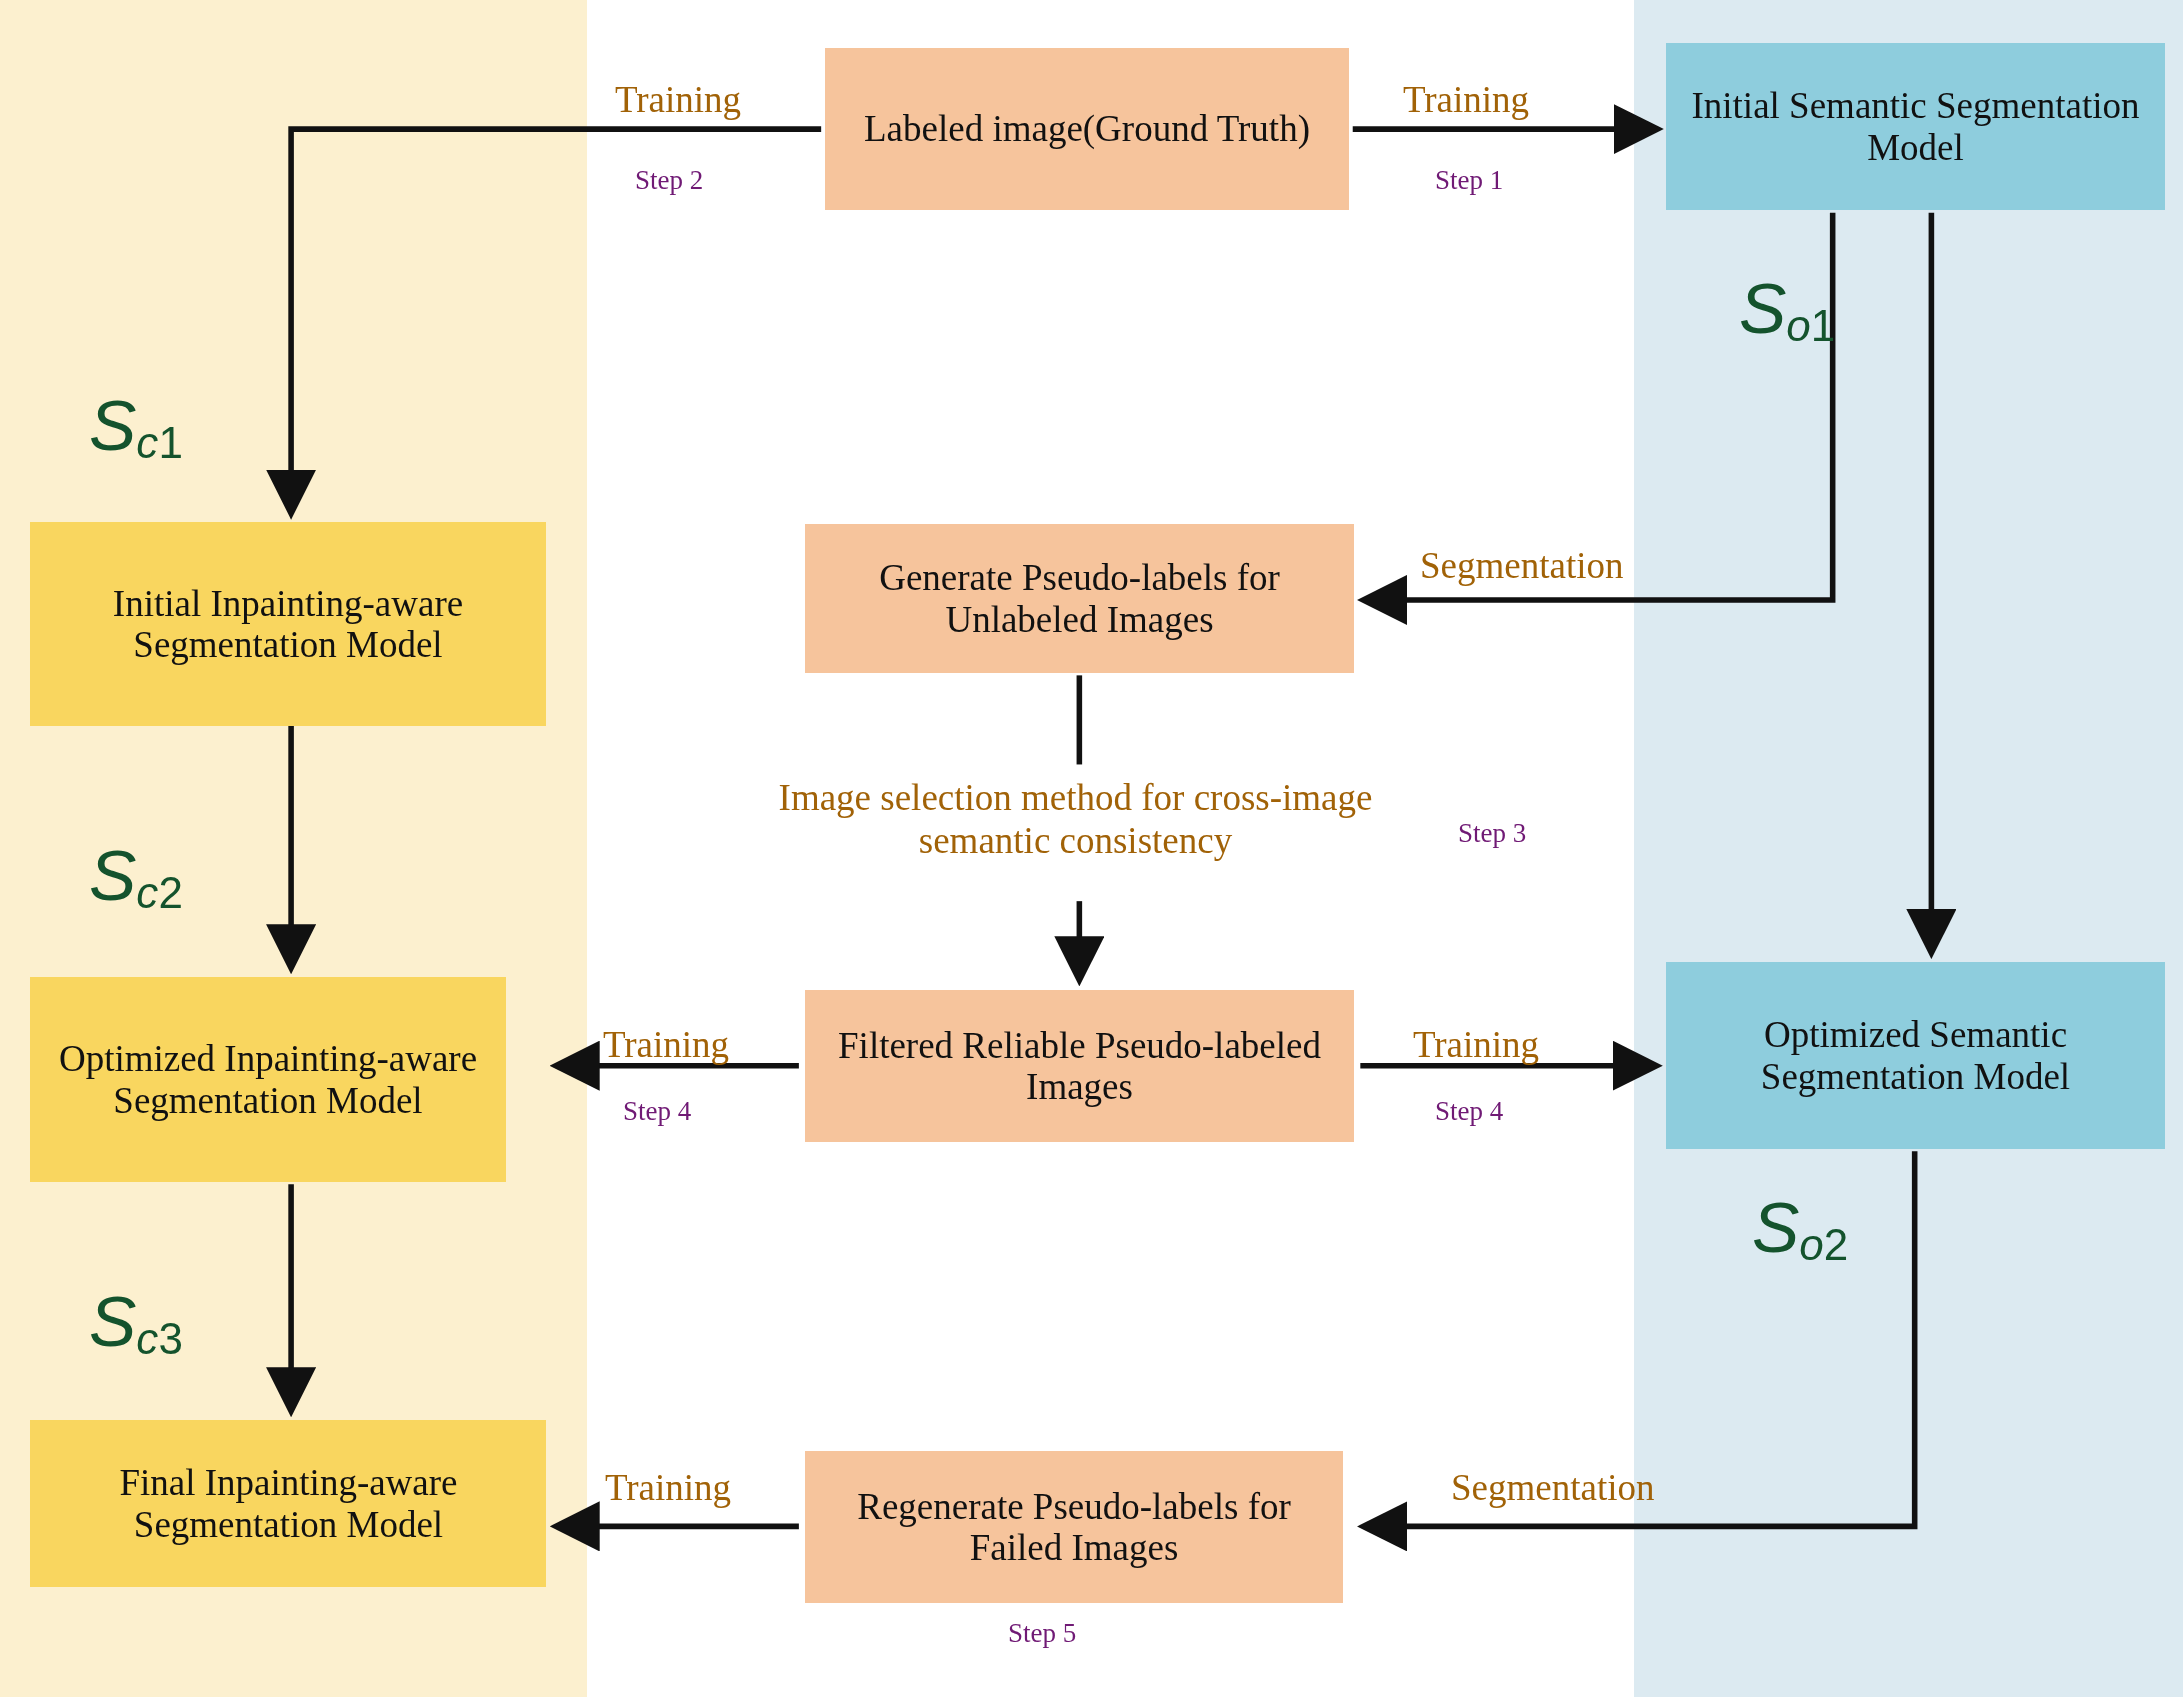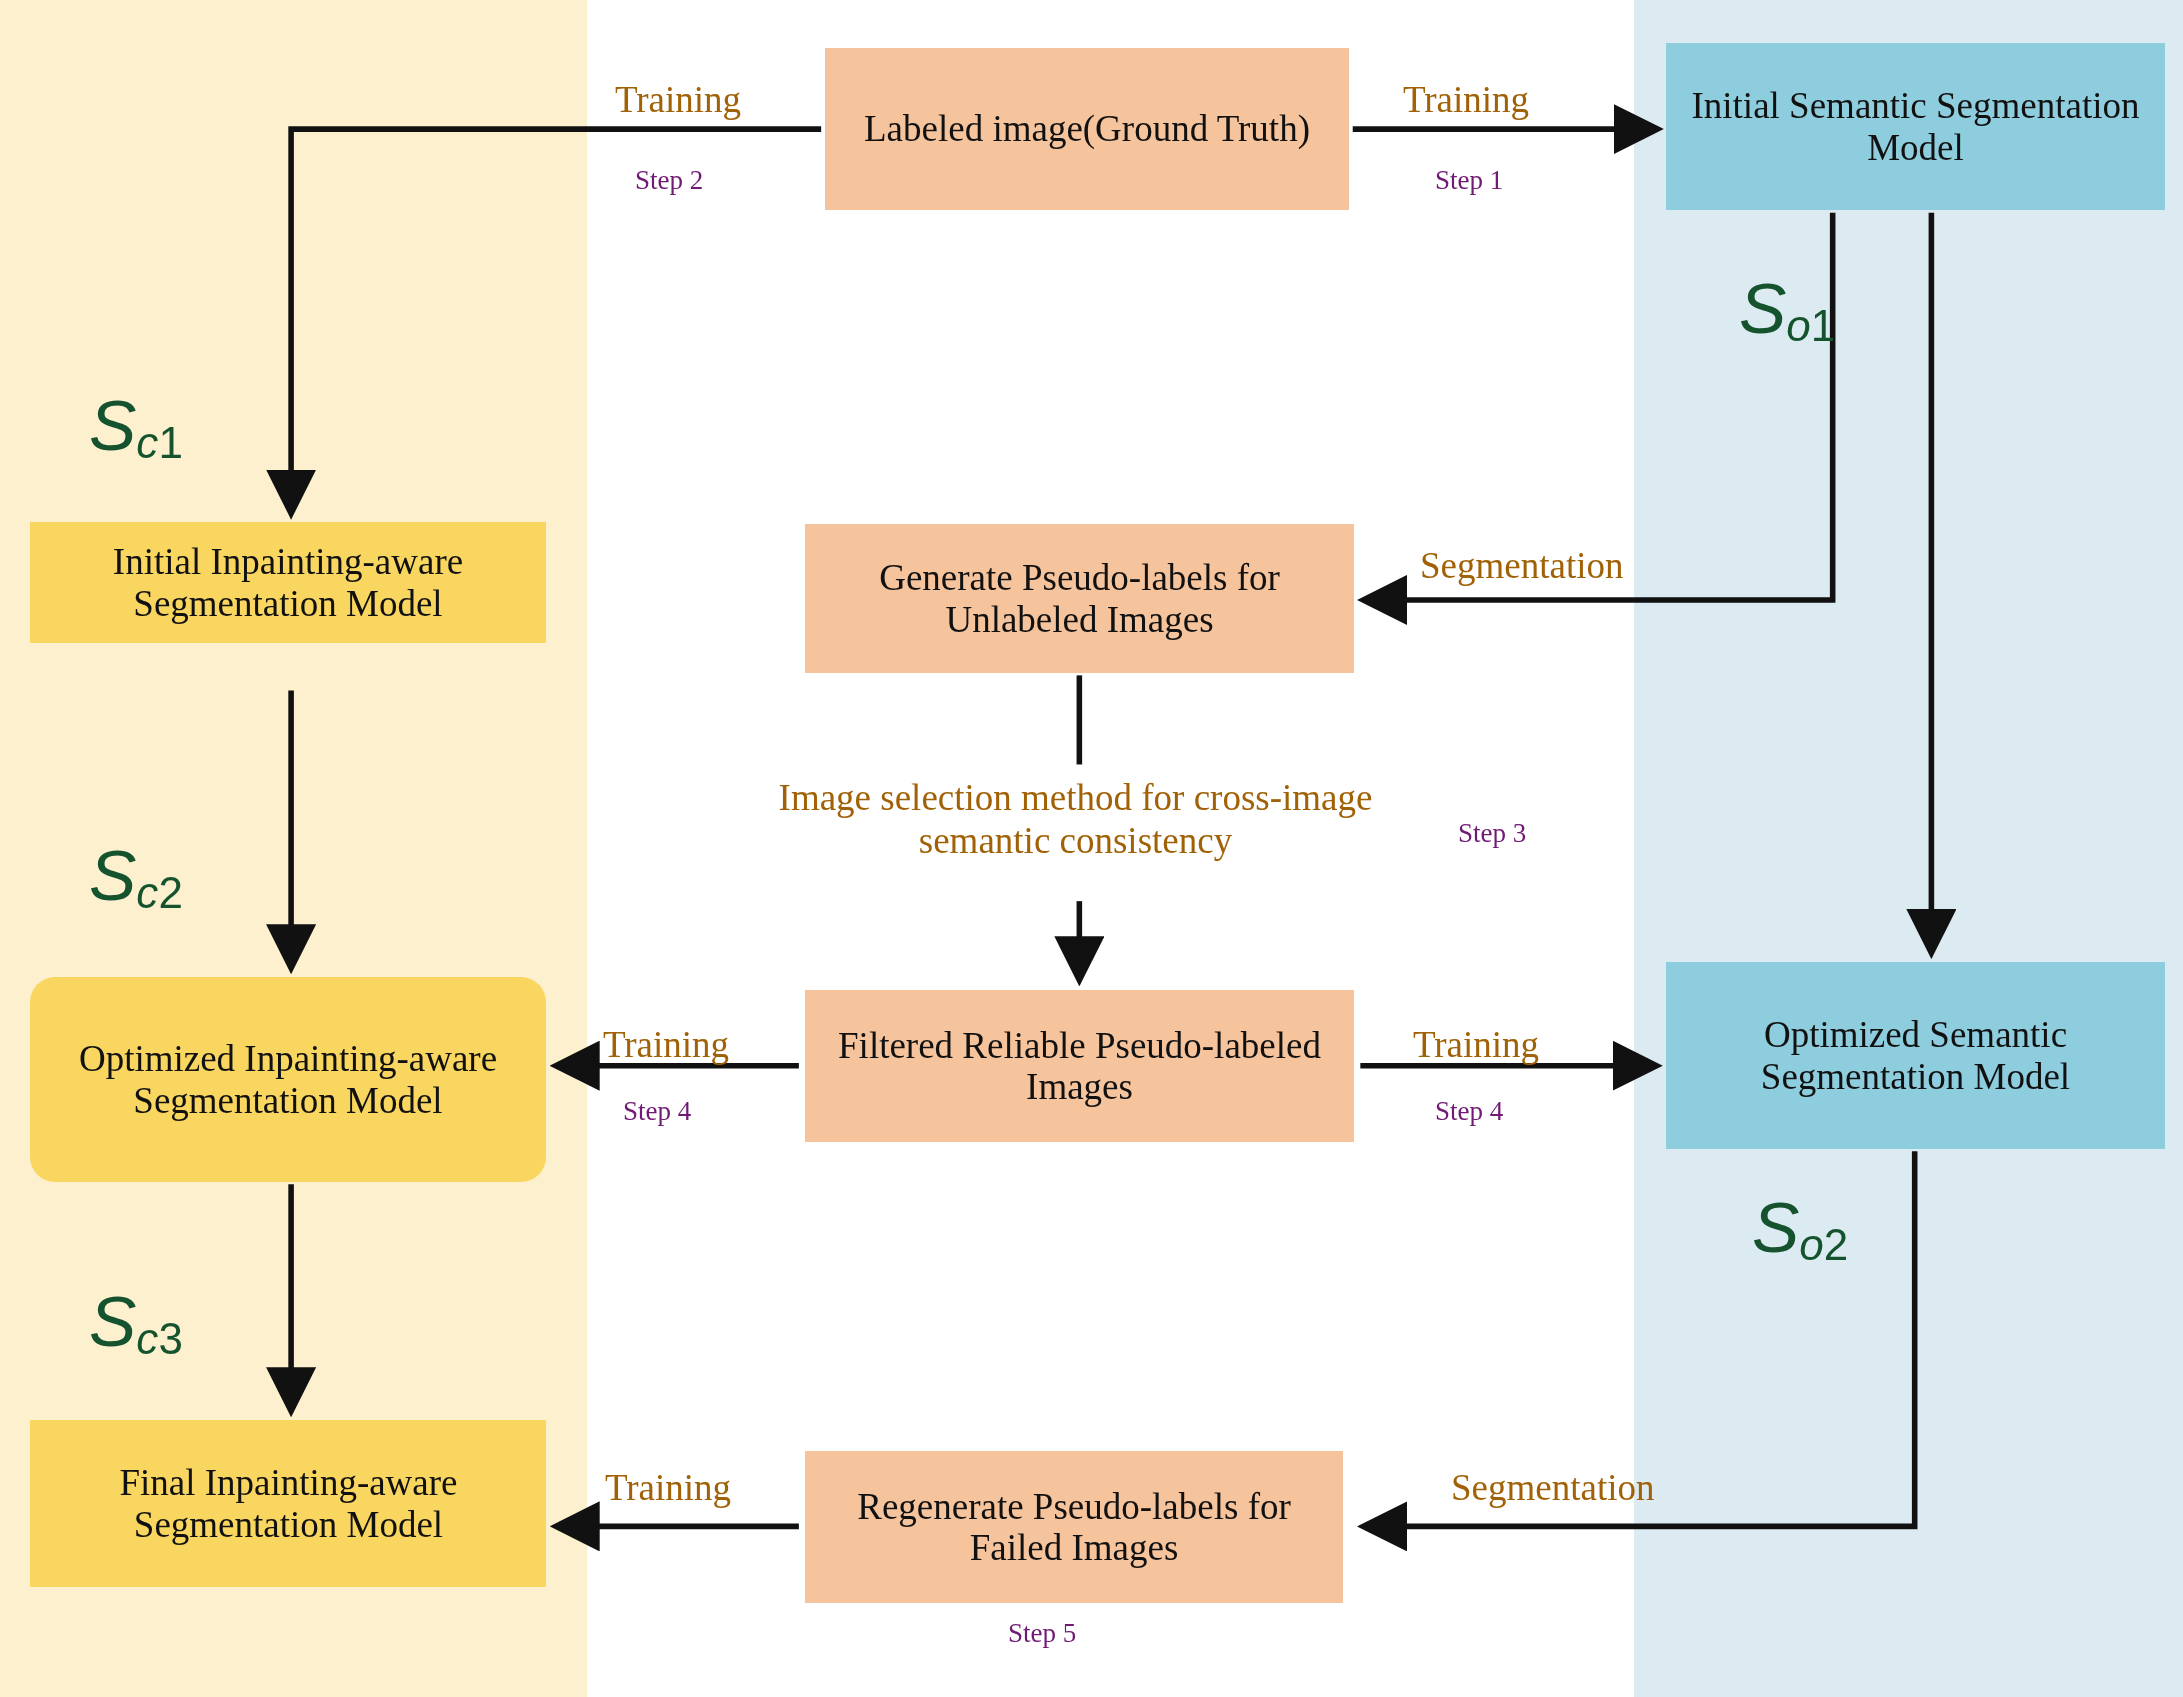--- a/index.html
+++ b/index.html
@@ -23,22 +23,22 @@
     line-height:1.12;
     color:#111;
     font-size:37px;
     padding:0 7px;
     box-sizing:border-box;
   }
   .box-yellow{background:#f9d65f;}
   .box-orange{background:#f6c49c;}
   .box-blue{background:#8ecddd;}
 
-  #box-initial-inpaint {left:30px; top:522px; width:516px; height:121px;}
-  #box-optimized-inpaint{left:30px; top:977px; width:516px; height:205px;border-radius:25px;}
+  #box-initial-inpaint {left:30px; top:522px; width:516px; height:204px;}
+  #box-optimized-inpaint{left:30px; top:977px; width:476px; height:205px;}
   #box-final-inpaint   {left:30px; top:1420px; width:516px; height:167px;padding-left:8px;}
 
   #box-labeled-image   {left:825px;top:48px;  width:524px;height:162px;}
   #box-generate-pseudo {left:805px;top:524px;width:549px;height:149px;}
   #box-filtered-pseudo {left:805px;top:990px;width:549px;height:152px;}
   #box-regenerate      {left:805px;top:1451px;width:538px;height:152px;}
 
   #box-initial-semantic  {left:1666px;top:43px;  width:499px;height:167px;}
   #box-optimized-semantic{left:1666px;top:962px;width:499px;height:187px;}
 

